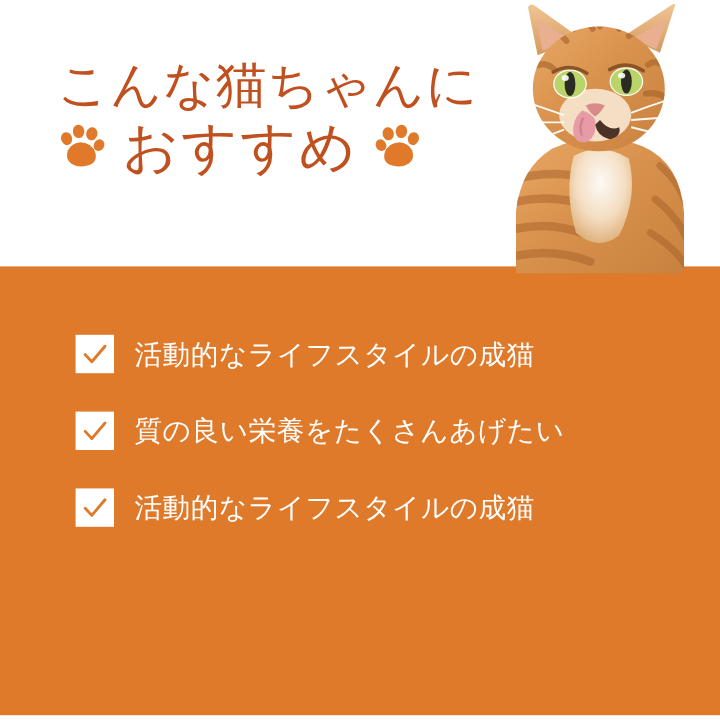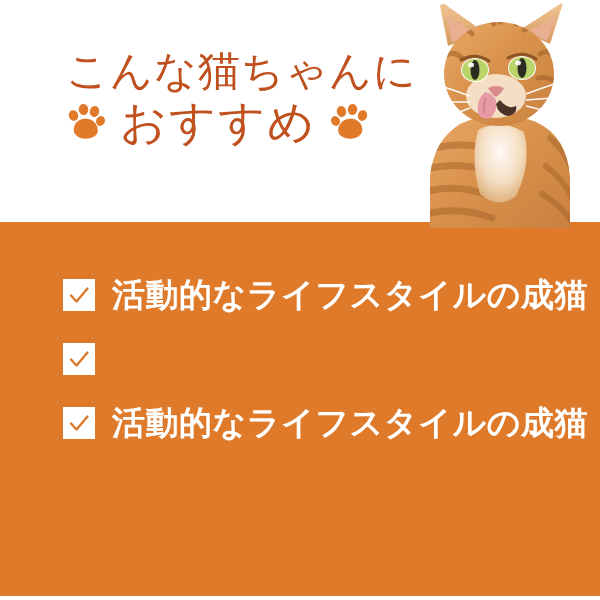--- a/index.html
+++ b/index.html
@@ -24,21 +24,21 @@
     left: 0;
     top: 0;
     width: 600px;
     height: 222px;
     background: #ffffff;
     z-index: 1;
   }
 
   .headline {
     position: absolute;
-    left: 66px;
+    left: 48px;
     top: 46px;
     z-index: 4;
   }
   .headline-line1 {
     font-size: 42px;
     line-height: 50px;
     letter-spacing: 1px;
     color: #c0511f;
     font-weight: 500;
     white-space: nowrap;
@@ -105,26 +105,26 @@
   }
   .checkbox {
     width: 32px;
     height: 32px;
     flex: 0 0 32px;
     background: #ffffff;
     display: block;
   }
   .checkbox svg { display: block; }
   .check-label {
-    font-size: 33px;
+    font-size: 23px;
     line-height: 32px;
     color: #ffffff;
     letter-spacing: 0.5px;
     white-space: nowrap;
-    font-weight: 700;
+    font-weight: 400;
   }
 </style>
 </head>
 <body>
 
 <div class="canvas">
 
   <div class="hero"></div>
 
   <svg class="cat-photo" viewBox="0 0 196 228" aria-hidden="true">
@@ -248,20 +248,21 @@
         <span class="check-label">活動的なライフスタイルの成猫</span>
       </div>
 
 
       <div class="check-item">
         <span class="checkbox">
           <svg width="32" height="32" viewBox="0 0 32 32" aria-hidden="true">
             <path d="M8 16.5 L13.5 22.5 L24.5 9.5" stroke="#de7a2a" stroke-width="2.4" fill="none" stroke-linecap="round" stroke-linejoin="round"></path>
           </svg>
         </span>
+        <span class="check-label">質の良い栄養をたくさんあげたい</span>
       </div>
 
       <div class="check-item">
         <span class="checkbox">
           <svg width="32" height="32" viewBox="0 0 32 32" aria-hidden="true">
             <path d="M8 16.5 L13.5 22.5 L24.5 9.5" stroke="#de7a2a" stroke-width="2.4" fill="none" stroke-linecap="round" stroke-linejoin="round"></path>
           </svg>
         </span>
         <span class="check-label">活動的なライフスタイルの成猫</span>
       </div>

